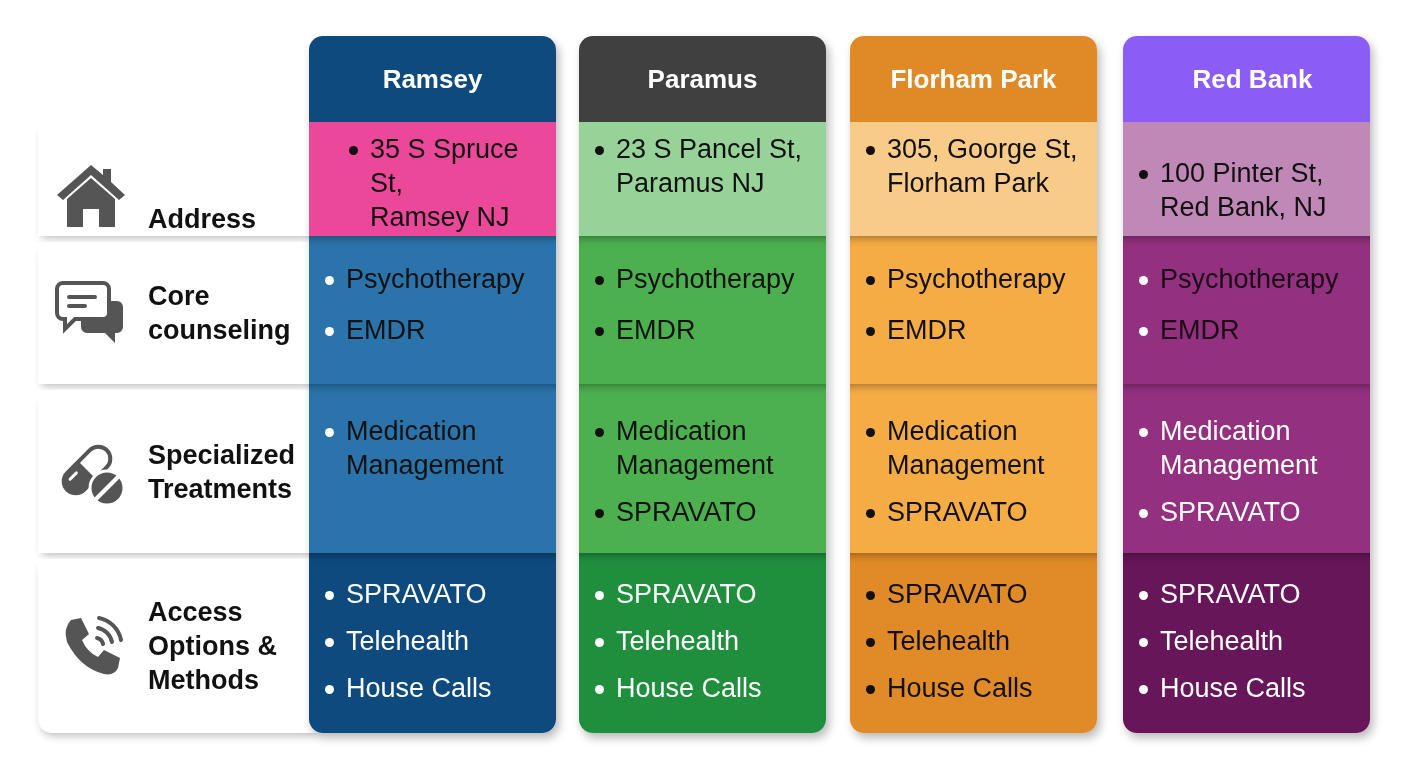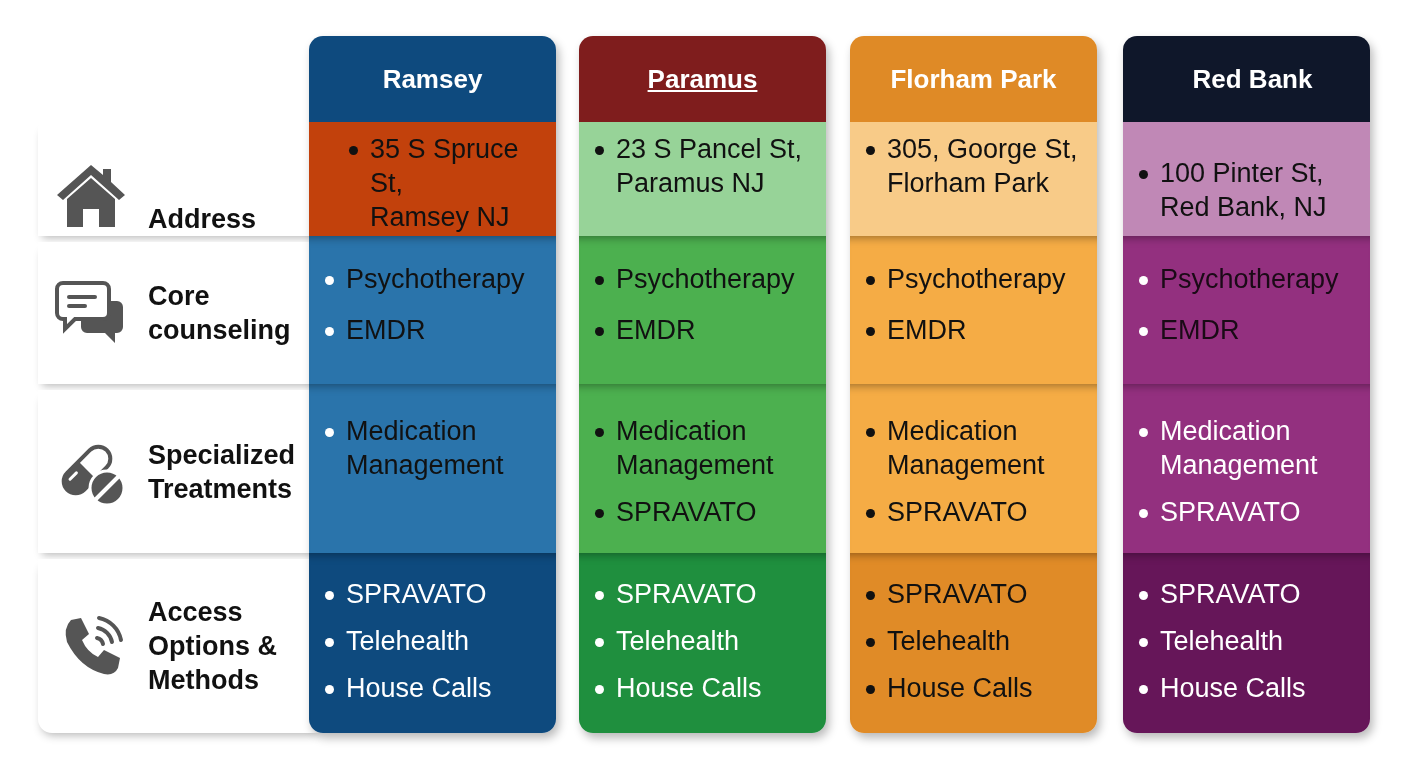--- a/index.html
+++ b/index.html
@@ -98,21 +98,21 @@
       <path d="M46,10 a28,28 0 0 1 22,22" fill="none" stroke="#555555" stroke-width="4" stroke-linecap="round"></path>
     </svg>
   </div>
   <div class="label-text">Access
 Options &amp;
 Methods</div>
 </div>
 
 <div class="col c0">
     <div class="col-head" style="background: rgb(14, 74, 126);">Ramsey</div>
-    <div class="cell r1" style="background: #c2410c; color: rgb(17, 17, 17); padding-left: 40px; --bullet: #111111;">
+    <div class="cell r1" style="background: #ec4899; color: rgb(17, 17, 17); padding-left: 40px; --bullet: #111111;">
       <ul>
         <li style="white-space: pre-line;">35 S Spruce St,
 Ramsey NJ</li>
       </ul>
     </div>
     <div class="cell r2" style="background: rgb(42, 116, 171); color: rgb(17, 17, 17); --bullet: #ffffff;">
       <ul>
         <li style="white-space: pre-line;">Psychotherapy</li>
         <li style="white-space: pre-line;">EMDR</li>
       </ul>
@@ -125,21 +125,21 @@
     </div>
     <div class="cell r4" style="background: rgb(14, 74, 126); color: rgb(255, 255, 255); --bullet: #ffffff;">
       <ul>
         <li style="white-space: pre-line;">SPRAVATO</li>
         <li style="white-space: pre-line;">Telehealth</li>
         <li style="white-space: pre-line;">House Calls</li>
       </ul>
     </div>
   </div>
 <div class="col c1">
-    <div class="col-head" style="background: #7f1d1d; text-decoration: underline;">Paramus</div>
+    <div class="col-head" style="background: #404040;">Paramus</div>
     <div class="cell r1" style="background: rgb(151, 211, 152); color: rgb(17, 17, 17); --bullet: #111111;">
       <ul>
         <li style="white-space: pre-line;">23 S Pancel St,
 Paramus NJ</li>
       </ul>
     </div>
     <div class="cell r2" style="background: rgb(76, 176, 79); color: rgb(17, 17, 17); --bullet: #111111;">
       <ul>
         <li style="white-space: pre-line;">Psychotherapy</li>
         <li style="white-space: pre-line;">EMDR</li>
@@ -183,21 +183,21 @@
     </div>
     <div class="cell r4" style="background: rgb(224, 139, 39); color: rgb(17, 17, 17); --bullet: #111111;">
       <ul>
         <li style="white-space: pre-line;">SPRAVATO</li>
         <li style="white-space: pre-line;">Telehealth</li>
         <li style="white-space: pre-line;">House Calls</li>
       </ul>
     </div>
   </div>
 <div class="col c3">
-    <div class="col-head" style="background: #0f172a; padding-left: 12px;">Red Bank</div>
+    <div class="col-head" style="background: #8b5cf6; padding-left: 12px;">Red Bank</div>
     <div class="cell r1" style="background: rgb(192, 136, 182); color: rgb(17, 17, 17); --bullet: #111111;">
       <ul>
         <li style="white-space: pre-line; margin-top: 24px;">100 Pinter St,
 Red Bank, NJ</li>
       </ul>
     </div>
     <div class="cell r2" style="background: rgb(147, 48, 127); color: rgb(26, 10, 22); --bullet: #ffffff;">
       <ul>
         <li style="white-space: pre-line;">Psychotherapy</li>
         <li style="white-space: pre-line;">EMDR</li>

